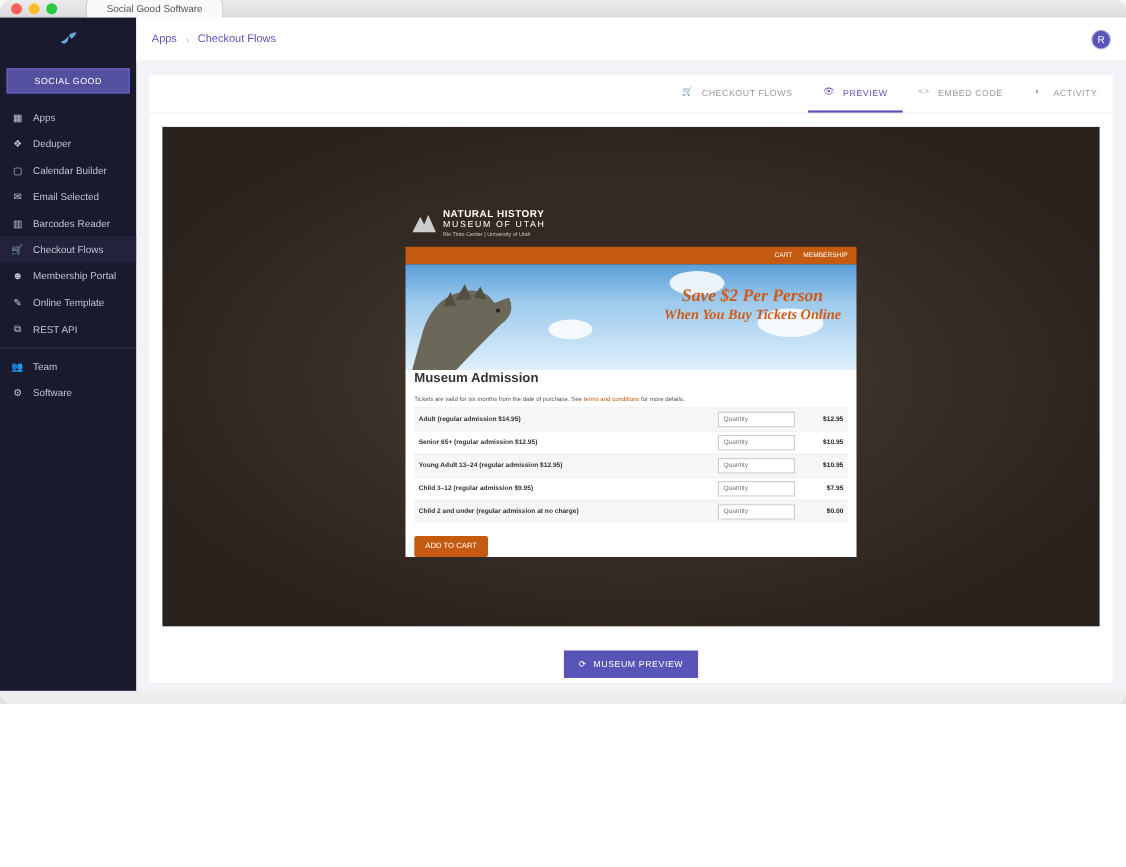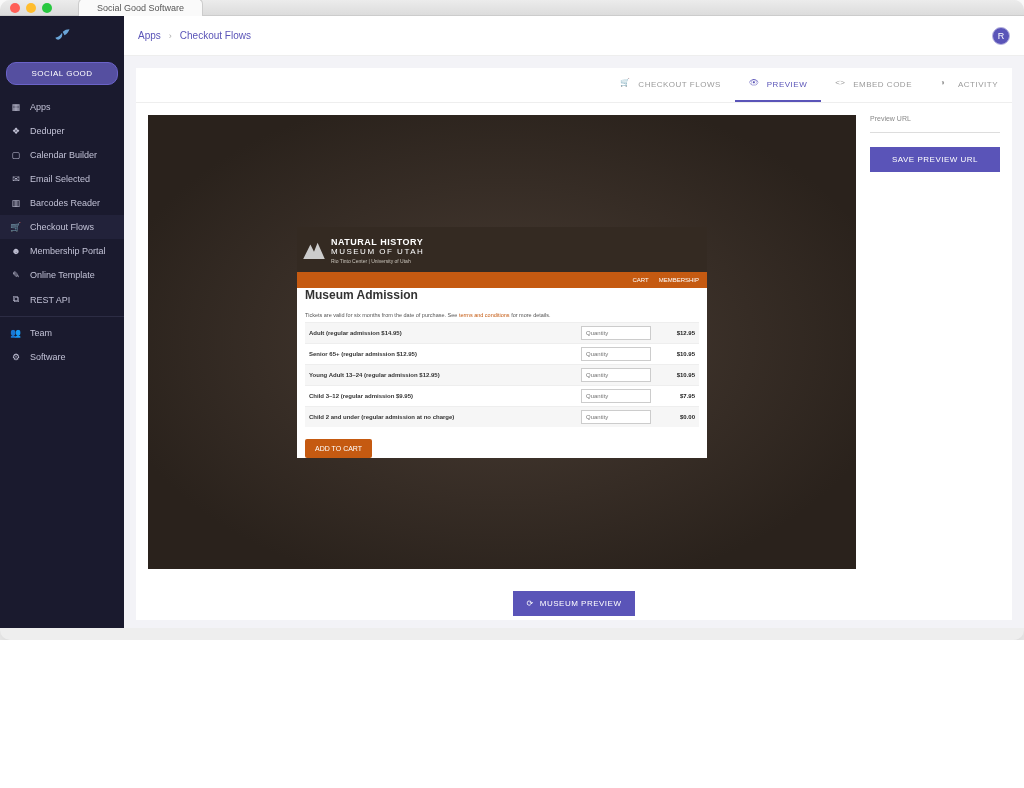--- a/index.html
+++ b/index.html
@@ -10,21 +10,21 @@
 .dot { width: 10px; height: 10px; border-radius: 50%; }
 .dot.red { background: #ff5f57; }
 .dot.yellow { background: #ffbd2e; }
 .dot.green { background: #28c840; }
 .tab { margin-left: 20px; background: #fafafa; border: 1px solid #ccc; border-bottom: none; border-radius: 6px 6px 0 0; padding: 4px 18px; font-size: 9px; color: #555; }
 
 .app-body { display: flex; height: calc(100% - 28px); }
 .sidebar { width: 124px; background: #1a1a2e; color: #d0d0e0; display: flex; flex-direction: column; font-size: 9px; }
 .logo { height: 40px; display: flex; align-items: center; justify-content: center; }
 .logo svg { width: 20px; height: 20px; }
-.brand-btn { margin: 6px 6px 10px; background: #554fa0; border: 1px solid #6b63c9; color: #fff; font-size: 8px; padding: 6px 0; text-align: center; letter-spacing: .5px; border-radius: 10px; cursor: pointer; }
+.brand-btn { margin: 6px 6px 10px; background: #554fa0; border: 1px solid #6b63c9; color: #fff; font-size: 8px; padding: 6px 0; text-align: center; letter-spacing: .5px; border-radius: 0; cursor: pointer; }
 .side-item { display: flex; align-items: center; gap: 8px; padding: 7px 10px; cursor: pointer; color: #c2c2d6; }
 .side-item.active { background: #22223a; }
 .side-item .ic { width: 12px; display: flex; justify-content: center; }
 .side-divider { height: 1px; background: #2c2c44; margin: 4px 0; }
 
 .main { flex: 1; background: #f3f3f7; display: flex; flex-direction: column; }
 .topbar { height: 40px; background: #fff; display: flex; align-items: center; justify-content: space-between; padding: 0 14px; border-bottom: 1px solid #eee; }
 .breadcrumb { font-size: 10px; color: #5a54b8; display: flex; align-items: center; gap: 8px; }
 .breadcrumb .chev { color: #aaa; font-size: 9px; }
 .avatar { width: 18px; height: 18px; border-radius: 50%; background: #5a54b8; border: 1px solid #b7b3e0; color: #fff; font-size: 9px; display: flex; align-items: center; justify-content: center; }
@@ -183,20 +183,36 @@
                       <div class="line1">NATURAL HISTORY</div>
                       <div class="line2">MUSEUM OF UTAH</div>
                       <div class="line3">Rio Tinto Center | University of Utah</div>
                     </div>
                   </div>
                 </div>
                 <div class="nav-strip">
                   <span>CART</span>
                   <span>MEMBERSHIP</span>
                 </div>
+                <div class="banner">
+                  <div class="cloud" style="width:50px;height:22px;right:120px;top:6px;"></div>
+                  <div class="cloud" style="width:60px;height:26px;right:30px;top:40px;"></div>
+                  <div class="cloud" style="width:40px;height:18px;left:130px;top:50px;"></div>
+                  <svg class="dino" width="110" height="96" viewBox="0 0 110 96">
+                    <path fill="#6b685a" d="M0,96 L10,60 Q20,30 45,25 Q65,20 75,35 L88,30 Q95,45 80,55 L70,65 Q55,80 40,96 Z"></path>
+                    <polygon fill="#514e42" points="28,38 35,25 40,38"></polygon>
+                    <polygon fill="#514e42" points="40,32 48,18 54,32"></polygon>
+                    <polygon fill="#514e42" points="56,30 62,20 68,32"></polygon>
+                    <circle fill="#2b2a22" cx="78" cy="42" r="2"></circle>
+                  </svg>
+                  <div class="banner-text">
+                    <div class="line">Save $2 Per Person</div>
+                    <div class="line" style="font-size:13px;">When You Buy Tickets Online</div>
+                  </div>
+                </div>
                 <div class="page-inner">
                   <div class="page-title">Museum Admission</div>
                   <div class="validity"><span>Tickets are valid for six months from the date of purchase. See </span><a>terms and conditions</a><span> for more details.</span></div>
                   <div>
                     <div class="ticket-row">
                       <div class="ticket-name">Adult (regular admission $14.95)</div>
                       <div class="ticket-qty"><input placeholder="Quantity" style=""></div>
                       <div class="ticket-price">$12.95</div>
                     </div>
                     <div class="ticket-row">
@@ -216,25 +232,20 @@
                     </div>
                     <div class="ticket-row">
                       <div class="ticket-name">Child 2 and under (regular admission at no charge)</div>
                       <div class="ticket-qty"><input placeholder="Quantity" style=""></div>
                       <div class="ticket-price">$0.00</div>
                     </div>
                   </div>
                   <button class="add-cart">ADD TO CART</button>
                 </div>
               </div>
-            </div>
-            <div class="preview-side">
-              <div class="lbl">Preview URL</div>
-              <div class="url-line"></div>
-              <button class="save-btn">SAVE PREVIEW URL</button>
             </div>
           </div>
 
           <div class="reload-wrap">
             <button class="reload-btn">
                 <span>⟳</span>
                 <span>MUSEUM PREVIEW</span>
               </button>
           </div>
         </div>

